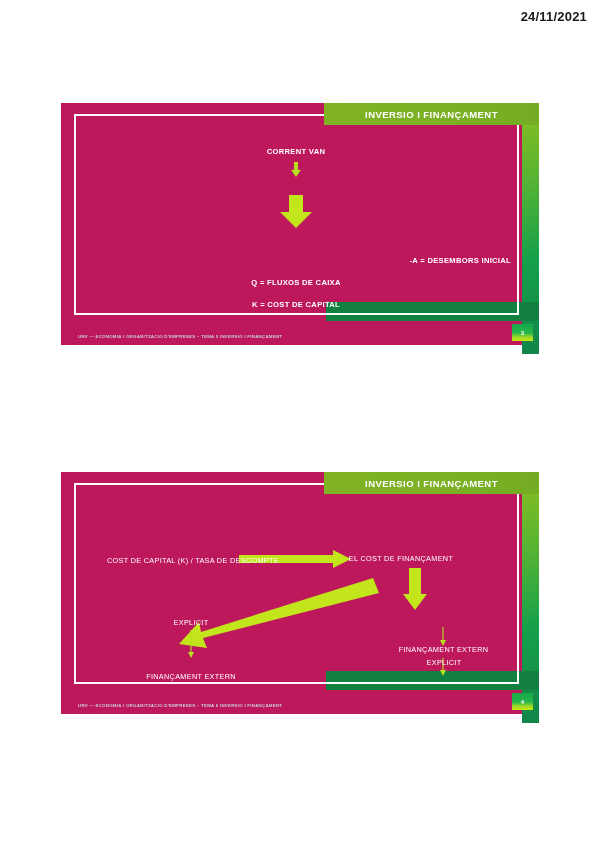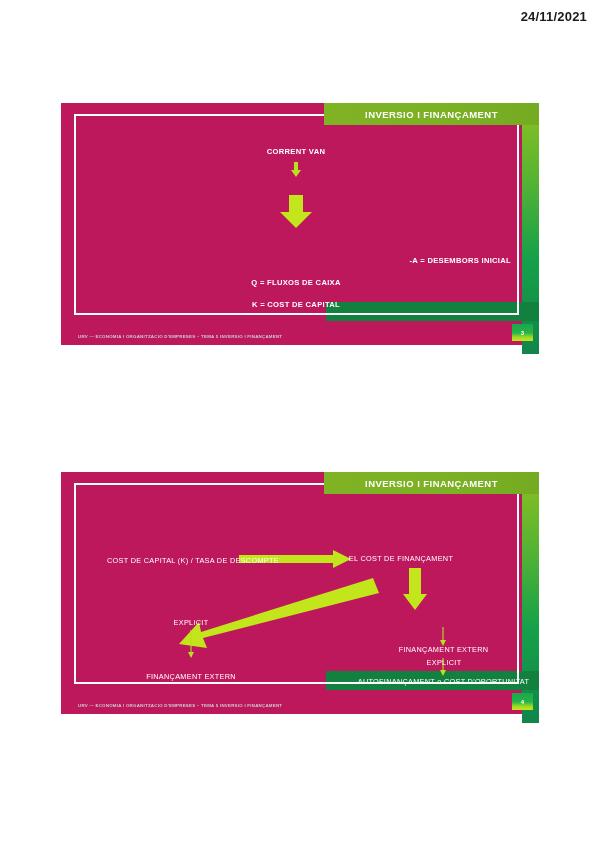--- a/index.html
+++ b/index.html
@@ -268,21 +268,20 @@
       <line x1="382" y1="186" x2="382" y2="200" stroke="#b8e01e" stroke-width="1.1"></line>
       <polygon points="379,198 385,198 382,204" fill="#b8e01e"></polygon>
     </svg>
 
     <div class="s2-label lbl-cost-capital">COST DE CAPITAL (K) / TASA DE DESCOMPTE</div>
     <div class="s2-label lbl-cost-finan">EL COST DE FINANÇAMENT</div>
     <div class="s2-label lbl-implicit">EXPLICIT</div>
     <div class="s2-label lbl-explicit">EXPLICIT</div>
     <div class="s2-label lbl-fin-extern">FINANÇAMENT EXTERN</div>
     <div class="s2-label lbl-fin-intern">FINANÇAMENT EXTERN</div>
-    <div class="s2-label lbl-autofin">AUTOFINANÇAMENT o COST D'OPORTUNITAT</div>
   </div>
 
   <div class="slide-footer">URV — ECONOMIA I ORGANITZACIO D'EMPRESES – TEMA 5 INVERSIO I FINANÇAMENT</div>
 
   <div class="page-badge">
     <span>4</span>
   </div>
 </div>
 
 </body></html>

